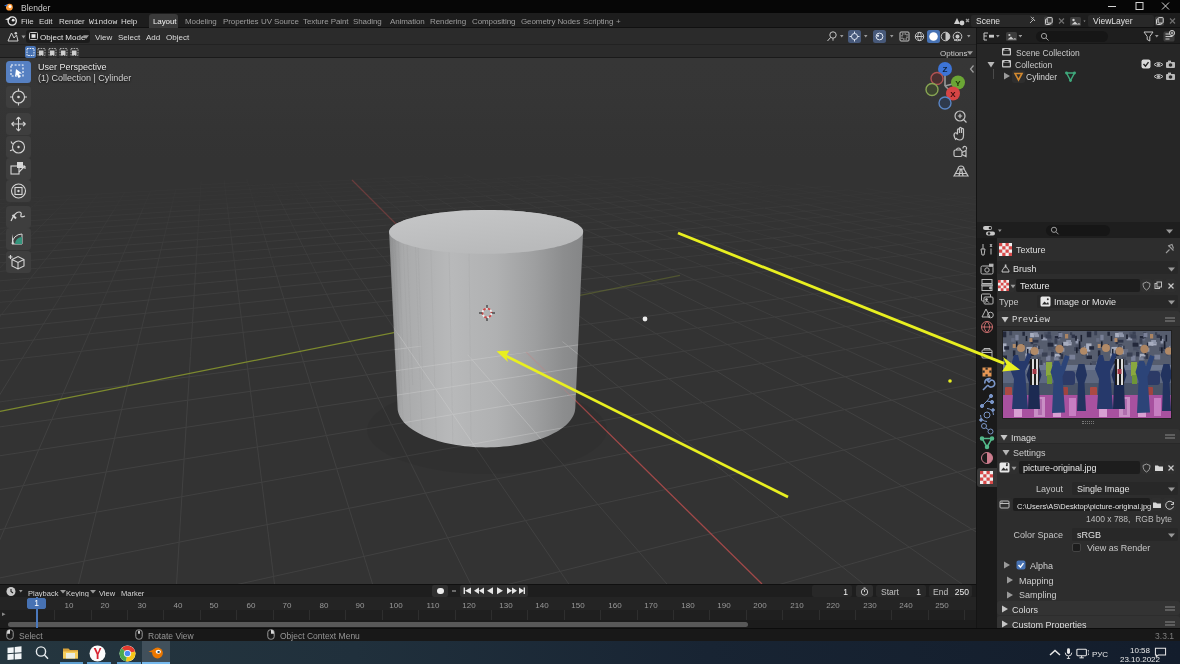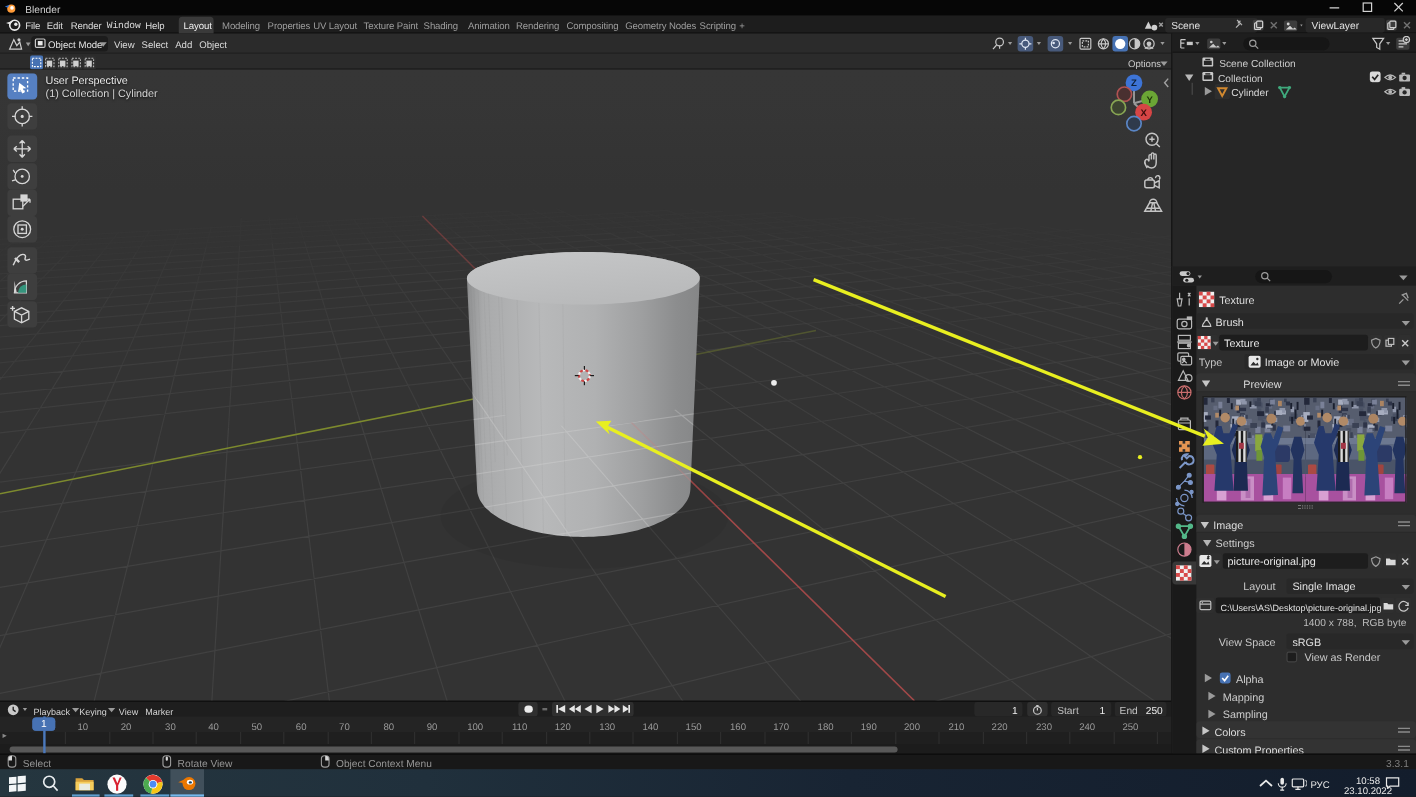--- a/index.html
+++ b/index.html
@@ -33,21 +33,21 @@
     </svg>
     <div class="abs vlab" style="left:21px;top:15px;font-size:8px;color:#dcdcdc;font-weight:normal;letter-spacing:-0.1px;">File</div>
     <div class="abs vlab" style="left:39px;top:15px;font-size:8px;color:#dcdcdc;font-weight:normal;letter-spacing:-0.1px;">Edit</div>
     <div class="abs vlab" style="left:59px;top:15px;font-size:8px;color:#dcdcdc;font-weight:normal;letter-spacing:-0.1px;">Render</div>
     <div class="abs vlab" style="left:89px;top:15px;font-size:8px;color:#dcdcdc;font-weight:normal;letter-spacing:-0.1px;font-family:Liberation Mono, monospace;">Window</div>
     <div class="abs vlab" style="left:121px;top:15px;font-size:8px;color:#dcdcdc;font-weight:normal;letter-spacing:-0.1px;">Help</div>
     <div class="abs" style="left:149px;top:13.5px;width:29px;height:14.5px;background:#3a3a3a;border-radius:3px 3px 0 0;"></div>
     <div class="abs vlab" style="left:153px;top:15px;font-size:8px;color:#f0f0f0;font-weight:normal;letter-spacing:-0.1px;">Layout</div>
     <div class="abs vlab" style="left:185px;top:15px;font-size:8px;color:#9d9d9d;font-weight:normal;letter-spacing:-0.1px;">Modeling</div>
     <div class="abs vlab" style="left:223px;top:15px;font-size:8px;color:#9d9d9d;font-weight:normal;letter-spacing:-0.1px;">Properties</div>
-    <div class="abs vlab" style="left:261px;top:15px;font-size:8px;color:#9d9d9d;font-weight:normal;letter-spacing:-0.1px;">UV Layout</div>
+    <div class="abs vlab" style="left:261px;top:15px;font-size:8px;color:#9d9d9d;font-weight:normal;letter-spacing:-0.1px;">UV Source</div>
     <div class="abs vlab" style="left:303px;top:15px;font-size:8px;color:#9d9d9d;font-weight:normal;letter-spacing:-0.1px;">Texture Paint</div>
     <div class="abs vlab" style="left:353px;top:15px;font-size:8px;color:#9d9d9d;font-weight:normal;letter-spacing:-0.1px;">Shading</div>
     <div class="abs vlab" style="left:390px;top:15px;font-size:8px;color:#9d9d9d;font-weight:normal;letter-spacing:-0.1px;">Animation</div>
     <div class="abs vlab" style="left:430px;top:15px;font-size:8px;color:#9d9d9d;font-weight:normal;letter-spacing:-0.1px;">Rendering</div>
     <div class="abs vlab" style="left:472px;top:15px;font-size:8px;color:#9d9d9d;font-weight:normal;letter-spacing:-0.1px;">Compositing</div>
     <div class="abs vlab" style="left:521px;top:15px;font-size:8px;color:#9d9d9d;font-weight:normal;letter-spacing:-0.1px;">Geometry Nodes</div>
     <div class="abs vlab" style="left:583px;top:15px;font-size:8px;color:#9d9d9d;font-weight:normal;letter-spacing:-0.1px;">Scripting</div>
     <div class="abs vlab" style="left:616px;top:15px;font-size:8px;color:#9d9d9d;font-weight:normal;letter-spacing:-0.1px;">+</div>
     <svg class="abs" style="left:951px;top:15px" width="20" height="12" viewBox="0 0 20 12">
 <path d="M3 9 L6 3 L9 9 Z" fill="#cfcfcf"></path>
@@ -613,21 +613,21 @@
       <circle cx="7.8" cy="3.2" r="1" fill="#2d2d2d"></circle>
     </svg>
     <div class="abs vlab" style="left:1054px;top:296px;font-size:9px;color:#e0e0e0;font-weight:normal;">Image or Movie</div>
     <svg class="abs" style="left:1167px;top:299px" width="9" height="7" viewBox="0 0 9 7">
       <path d="M1 1.5 l7 0 l-3.5 4 z" fill="#9a9a9a"></path>
     </svg>
     <div class="abs" style="left:997px;top:311px;width:183px;height:16px;background:#333333;border-radius:3px 3px 0 0;border-bottom:1px solid #282828;"></div>
     <svg class="abs" style="left:1000px;top:314px" width="10" height="10" viewBox="0 0 10 10">
       <path d="M1.5 3 L8.5 3 L5 8.5 Z" fill="#c6c6c6"></path>
     </svg>
-    <div class="abs vlab" style="left:1036px;top:314px;font-size:9px;color:#dddddd;font-weight:normal;">Preview</div>
+    <div class="abs vlab" style="left:1012px;top:314px;font-size:9px;color:#dddddd;font-weight:normal;font-family:Liberation Mono, monospace;">Preview</div>
     <svg class="abs" style="left:1164px;top:315px" width="12" height="10" viewBox="0 0 12 10">
       <g stroke="#8a8a8a" stroke-width="1.2">
         <path d="M1 3 h10 M1 6 h10"></path>
       </g>
     </svg>
     <div class="abs" style="left:997px;top:327px;width:183px;height:101px;background:#2d2d2d;"></div>
     <svg class="abs" style="left:1003px;top:331px" width="169" height="88" viewBox="0 0 169 88">
       <rect width="169" height="88" fill="#10141f"></rect>
       <g transform="translate(0,0)">
         <rect x="0" y="0" width="85" height="34" fill="#565d6e"></rect>
@@ -972,21 +972,21 @@
     <div class="abs vlab" style="left:1017px;top:500px;font-size:7.5px;color:#e4e4e4;font-weight:normal;">C:\Users\AS\Desktop\picture-original.jpg</div>
     <div class="abs btn" style="left:1151px;top:498px;width:11px;height:13px;"></div>
     <svg class="abs" style="left:1152px;top:500.5px" width="10" height="8" viewBox="0 0 10 8">
 <path d="M1 7 V1.5 H4 L5 2.5 H9 V7 Z" fill="#d8d8d8"></path>
     </svg>
     <div class="abs btn" style="left:1163px;top:498px;width:13px;height:13px;"></div>
     <svg class="abs" style="left:1164.5px;top:499.5px" width="10" height="10" viewBox="0 0 10 10">
 <path d="M8.5 4 A4 4 0 1 0 8.5 6.5 M8.5 2 v2.5 h-2.5" fill="none" stroke="#c9c9c9"></path>
     </svg>
     <div class="abs vlab" style="left:1050px;top:513px;width:122px;text-align:right;font-size:8.5px;color:#bdbdbd;">1400 x 788,&nbsp; RGB byte</div>
-    <div class="abs vlab" style="left:997px;top:529px;width:66px;text-align:right;font-size:9px;color:#c6c6c6;">View Space</div>
+    <div class="abs vlab" style="left:997px;top:529px;width:66px;text-align:right;font-size:9px;color:#c6c6c6;">Color Space</div>
     <div class="abs drop" style="left:1072px;top:527.5px;width:106px;height:13px;"></div>
     <div class="abs vlab" style="left:1077px;top:529px;font-size:9px;color:#e0e0e0;font-weight:normal;">sRGB</div>
     <svg class="abs" style="left:1167px;top:532px" width="9" height="7" viewBox="0 0 9 7">
       <path d="M1 1.5 l7 0 l-3.5 4 z" fill="#9a9a9a"></path>
     </svg>
     <div class="abs" style="left:1072px;top:543px;width:9px;height:9px;background:#1d1d1d;border:1px solid #434343;border-radius:2px;"></div>
     <div class="abs vlab" style="left:1087px;top:542px;font-size:9px;color:#c8c8c8;font-weight:normal;">View as Render</div>
     <svg class="abs" style="left:1002px;top:560px" width="10" height="10" viewBox="0 0 10 10">
       <path d="M2 1.5 L8 5 L2 8.5 Z" fill="#9a9a9a"></path>
     </svg>

